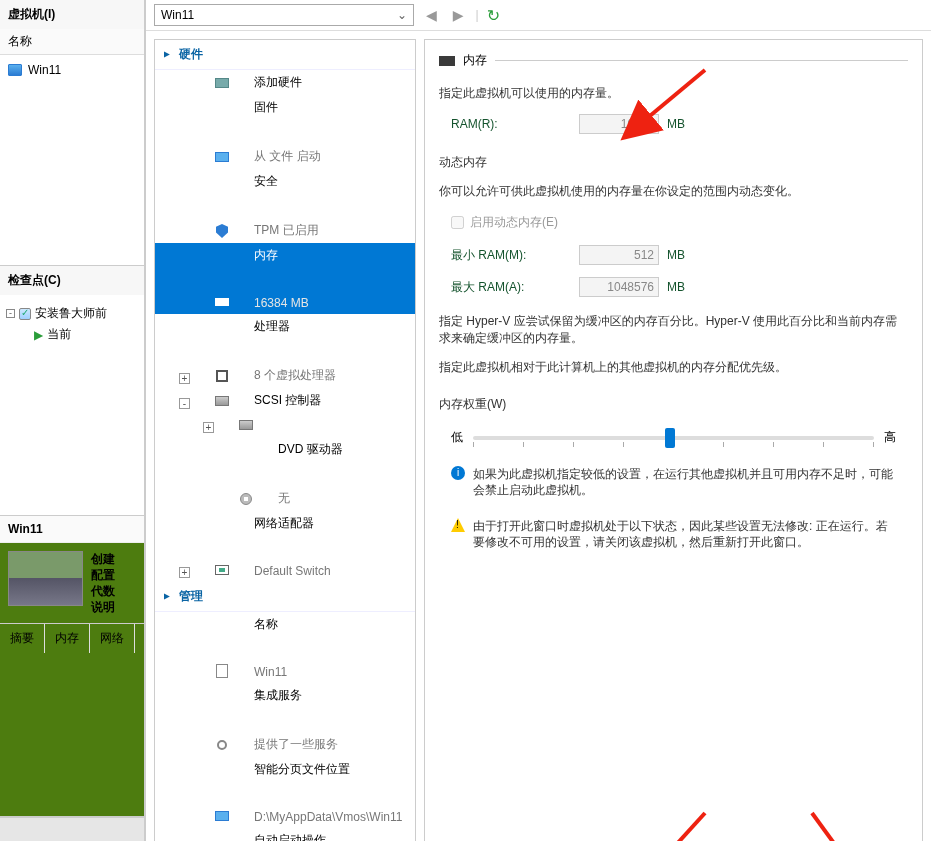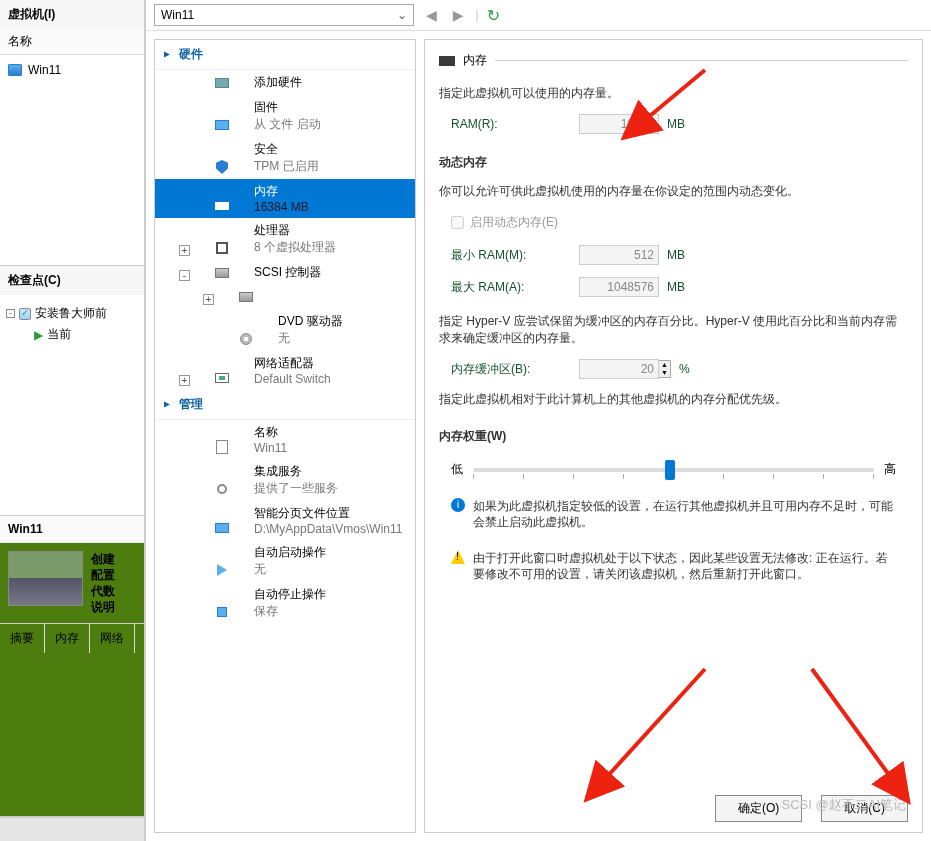--- a/index.html
+++ b/index.html
@@ -38,23 +38,23 @@
 
 .content { flex: 1; display: flex; gap: 8px; padding: 8px; }
 .hw-list { width: 262px; border: 1px solid #ccc; display: flex; flex-direction: column; background: #fff; }
 .hw-section-hdr { display: flex; align-items: center; gap: 6px; padding: 6px 8px; color: #0a64a4; font-weight: bold; border-bottom: 1px solid #eef; }
 .hw-section-hdr .chev2 { transform: rotate(90deg); display: inline-block; font-size: 10px; }
 .hw-item { display: flex; align-items: flex-end; gap: 24px; padding: 4px 8px 4px 24px; }
 .hw-item .exp-sq { width: 11px; height: 11px; border: 1px solid #999; font-size: 10px; line-height: 9px; text-align: center; color: #555; flex-shrink: 0; margin-top: 3px; }
 .hw-item .exp-none { width: 11px; flex-shrink: 0; }
 .hw-item .icon { width: 16px; height: 16px; flex-shrink: 0; display: flex; align-items: center; justify-content: center; }
 .hw-item .txt { display: flex; flex-direction: column; }
-.hw-item .sub { color: #777; }
+.hw-item .sub { color: #777; margin-top: 32px; }
 .hw-item.selected { background: #0078d4; color: #fff; }
-.hw-item.selected .sub { color: #0f172a; }
+.hw-item.selected .sub { color: #e5e5e5; }
 .hw-item.child { padding-left: 48px; }
 .ic-firmware { width: 14px; height: 10px; background: #5ab0ee; border: 1px solid #2b7cd3; }
 .ic-shield { width: 12px; height: 14px; background: #2b7cd3; clip-path: polygon(50% 0,100% 20%,100% 60%,50% 100%,0 60%,0 20%); }
 .ic-mem { width: 14px; height: 8px; background: #3a3a3a; border: 1px solid #111; }
 .ic-mem.sel { background: #fff; border-color: #fff; }
 .ic-cpu { width: 12px; height: 12px; border: 2px solid #555; }
 .ic-hdd { width: 14px; height: 10px; background: linear-gradient(#ccc,#999); border: 1px solid #777; }
 .ic-dvd { width: 12px; height: 12px; border-radius: 50%; background: radial-gradient(#fff 30%,#bbb 33%,#bbb 100%); border: 1px solid #888; }
 .ic-net { width: 14px; height: 10px; border: 1px solid #666; position: relative; }
 .ic-net::after { content: ""; position: absolute; left: 3px; top: 2px; width: 6px; height: 4px; background: #4a8; }
@@ -73,21 +73,21 @@
 .grp-title .ic-mem2 { width: 16px; height: 10px; background: #3a3a3a; }
 .desc { margin: 6px 0; color: #333; }
 .form-row { display: flex; align-items: center; gap: 8px; margin: 6px 0 6px 12px; }
 .form-row label { width: 120px; }
 .form-row input[type=text] { width: 80px; text-align: right; padding: 2px 4px; border: 1px solid #aaa; }
 .form-row .unit { width: 30px; }
 .form-row.disabled label, .form-row.disabled .unit { color: #14532d; }
 .form-row input[disabled] { background: #f4f4f4; color: #888; border-color: #ccc; }
 .cb-row { display: flex; align-items: center; gap: 6px; margin: 8px 0 8px 12px; color: #999; }
 .cb-row input { accent-color: #999; }
-.subhdr { margin-top: 14px; font-weight: bold; }
+.subhdr { margin-top: 14px; font-weight: normal; }
 .slider-row { display: flex; align-items: center; gap: 10px; margin: 10px 12px; }
 .slider { flex: 1; height: 4px; background: #ddd; position: relative; border-radius: 2px; }
 .slider .ticks { position: absolute; left: 0; right: 0; top: 6px; height: 6px; display: flex; justify-content: space-between; }
 .slider .ticks span { width: 1px; height: 5px; background: #aaa; }
 .slider .thumb-s { position: absolute; left: 48%; top: -8px; width: 10px; height: 20px; background: #0078d4; border-radius: 2px; }
 .info-row { display: flex; gap: 8px; margin: 10px 12px; }
 .info-row .info-ic { width: 14px; height: 14px; border-radius: 50%; background: #0078d4; color: #fff; font-size: 10px; text-align: center; line-height: 14px; flex-shrink: 0; }
 .info-row .warn-ic { width: 14px; height: 14px; background: #ffcc00; clip-path: polygon(50% 0,100% 100%,0 100%); flex-shrink: 0; position: relative; }
 .info-row .warn-ic::after { content: "!"; position: absolute; left: 5px; top: 1px; font-size: 10px; color: #000; }
 .info-row .txt2 { flex: 1; color: #333; line-height: 16px; }
@@ -342,31 +342,20 @@
         <input type="text" disabled="" value="512" style="">
         <span class="unit">MB</span>
       </div>
       <div class="form-row disabled">
         <label>最大 RAM(A):</label>
         <input type="text" disabled="" value="1048576" style="">
         <span class="unit">MB</span>
       </div>
 
       <div class="desc" style="margin-top:10px">指定 Hyper-V 应尝试保留为缓冲区的内存百分比。Hyper-V 使用此百分比和当前内存需求来确定缓冲区的内存量。</div>
-      <div class="form-row disabled">
-        <label>内存缓冲区(B):</label>
-        <div class="spinner">
-          <input type="text" disabled="" value="20" style="">
-          <div class="btns">
-              <span>▲</span>
-              <span>▼</span>
-            </div>
-        </div>
-        <span class="unit">%</span>
-      </div>
 
       <div class="desc">指定此虚拟机相对于此计算机上的其他虚拟机的内存分配优先级。</div>
       <div class="desc subhdr">内存权重(W)</div>
       <div class="slider-row">
         <span>低</span>
         <div class="slider">
           <div class="ticks">
               <span></span>
               <span></span>
               <span></span>

